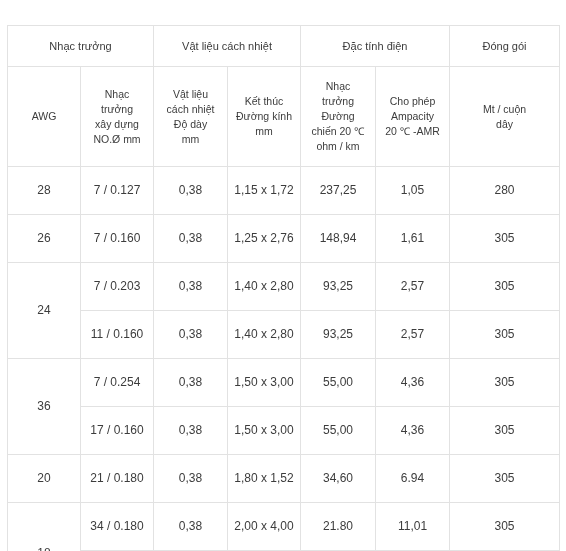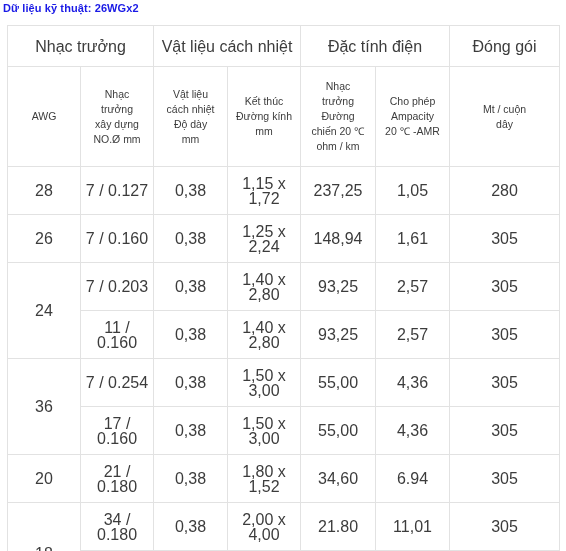--- a/index.html
+++ b/index.html
@@ -61,31 +61,31 @@
     border: 1px solid #e2e2e2;
     text-align: center;
     vertical-align: middle;
     font-weight: normal;
     padding: 2px 2px;
     line-height: 15px;
   }
 
   table.spec tr.group-row th {
     height: 36px;
-    font-size: 16px;
+    font-size: 11px;
   }
 
   table.spec tr.sub-row th {
     height: 95px;
     font-size: 10.5px;
   }
 
   table.spec tbody td {
     height: 43px;
-    font-size: 16px;
+    font-size: 12px;
   }
 
   table.spec td.awg-cell {
     color: #3c3c3c;
   }
 
   
   table.spec td.pack-high {
     vertical-align: top;
     padding-top: 8px;
@@ -93,21 +93,20 @@
 
   .multi {
     display: block;
   }
 </style>
 </head>
 <body>
 
 <div class="page">
 
-  <div class="doc-title">Dữ liệu kỹ thuật: 26WGx2</div>
 
   <div class="table-wrap">
     <table class="spec">
       <colgroup>
         <col class="c-awg">
         <col class="c-cons">
         <col class="c-thick">
         <col class="c-dia">
         <col class="c-res">
         <col class="c-amp">
@@ -166,21 +165,21 @@
             <td>0,38</td>
             <td>1,15 x 1,72</td>
             <td>237,25</td>
             <td>1,05</td>
             <td>280</td>
           </tr>
           <tr>
             <td class="awg-cell">26</td>
             <td>7 / 0.160</td>
             <td>0,38</td>
-            <td>1,25 x 2,24</td>
+            <td>1,25 x 2,76</td>
             <td>148,94</td>
             <td>1,61</td>
             <td>305</td>
           </tr>
           <tr>
             <td class="awg-cell" rowspan="2">24</td>
             <td>7 / 0.203</td>
             <td>0,38</td>
             <td>1,40 x 2,80</td>
             <td>93,25</td>

